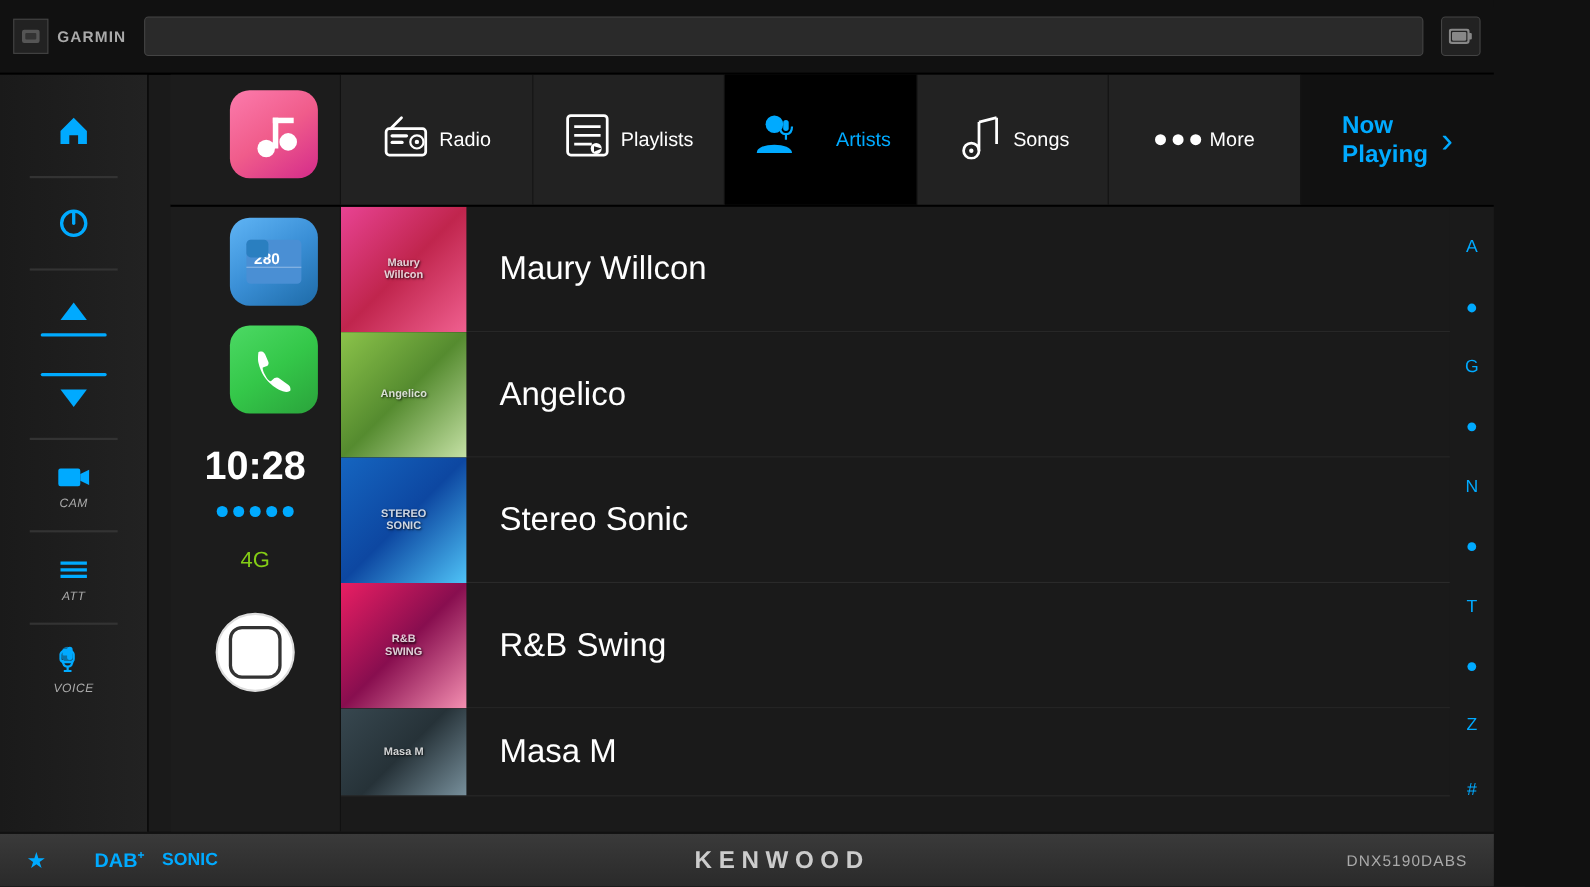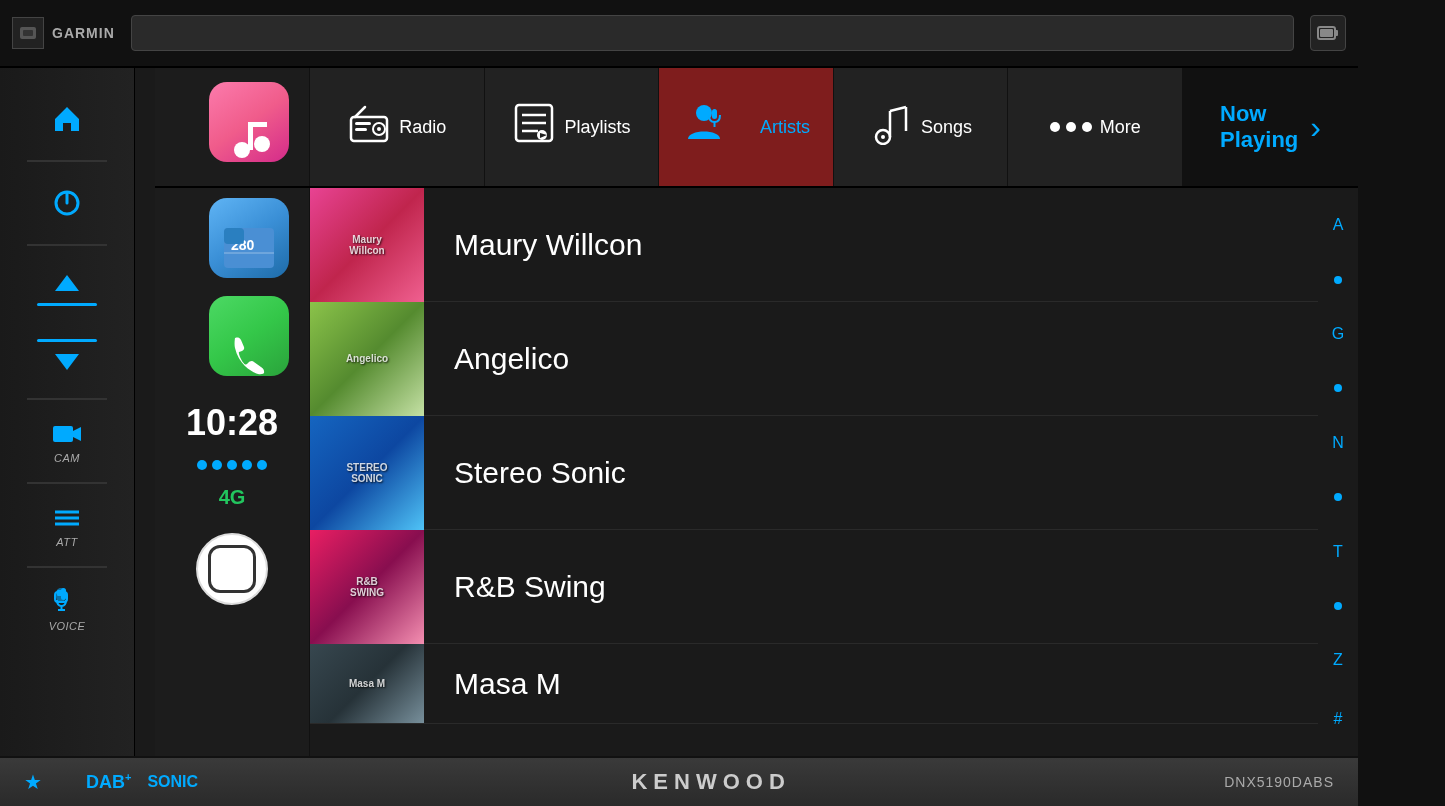--- a/index.html
+++ b/index.html
@@ -85,21 +85,21 @@
       display: flex;
       position: relative;
     }
 
     .sidebar-app-icon {
       width: 80px;
       height: 80px;
       border-radius: 18px;
       margin-bottom: 10px;
       display: flex;
-      align-items: flex-end;
+      align-items: center;
       justify-content: center;
       font-size: 36px;
       overflow: hidden;
       position: relative;
       margin-left: 34px;
     }
 
     .music-icon-bg {
       background: linear-gradient(145deg, #fc7bac, #f05c8b, #d42b8a);
     }
@@ -129,25 +129,24 @@
     }
 
     .signal-dot {
       width: 10px;
       height: 10px;
       border-radius: 50%;
       background: #00aaff;
     }
 
     .network-label {
-      color: #22c55e;
+      color: #84cc16;
       font-size: 20px;
       text-align: center;
-      margin: 4px 0;
-      font-weight: bold;
+      margin: 16px 0;
     }
 
     .home-button {
       width: 72px;
       height: 72px;
       border-radius: 50%;
       background: #fff;
       display: flex;
       align-items: center;
       justify-content: center;
@@ -566,21 +565,21 @@
               <line x1="10" y1="14" x2="34" y2="14" stroke="#fff" stroke-width="2.5"></line>
               <line x1="10" y1="22" x2="34" y2="22" stroke="#fff" stroke-width="2.5"></line>
               <line x1="10" y1="30" x2="26" y2="30" stroke="#fff" stroke-width="2.5"></line>
               <circle cx="30" cy="34" r="5" fill="#fff"></circle>
               <path d="M28 32 L35 34 L28 37 Z" fill="#222"></path>
             </svg>
           </div>
           <span class="tab-label">Playlists</span>
         </div>
 
-        <div class="tab active" style="background:#7f1d1d;gap:34px;">
+        <div class="tab active" style="background:#000000;gap:34px;">
           <div class="tab-icon">
             <svg width="44" height="44" viewBox="0 0 44 44">
 
               <circle cx="22" cy="12" r="8" fill="#00aaff"></circle>
               <path d="M6 38 C6 28 38 28 38 38 Z" fill="#00aaff"></path>
 
               <rect x="30" y="8" width="5" height="10" rx="2.5" fill="#00aaff"></rect>
               <path d="M27 14 Q27 21 32.5 21 Q38 21 38 14" stroke="#00aaff" stroke-width="2" fill="none"></path>
               <line x1="32.5" y1="21" x2="32.5" y2="26" stroke="#00aaff" stroke-width="2"></line>
             </svg>

